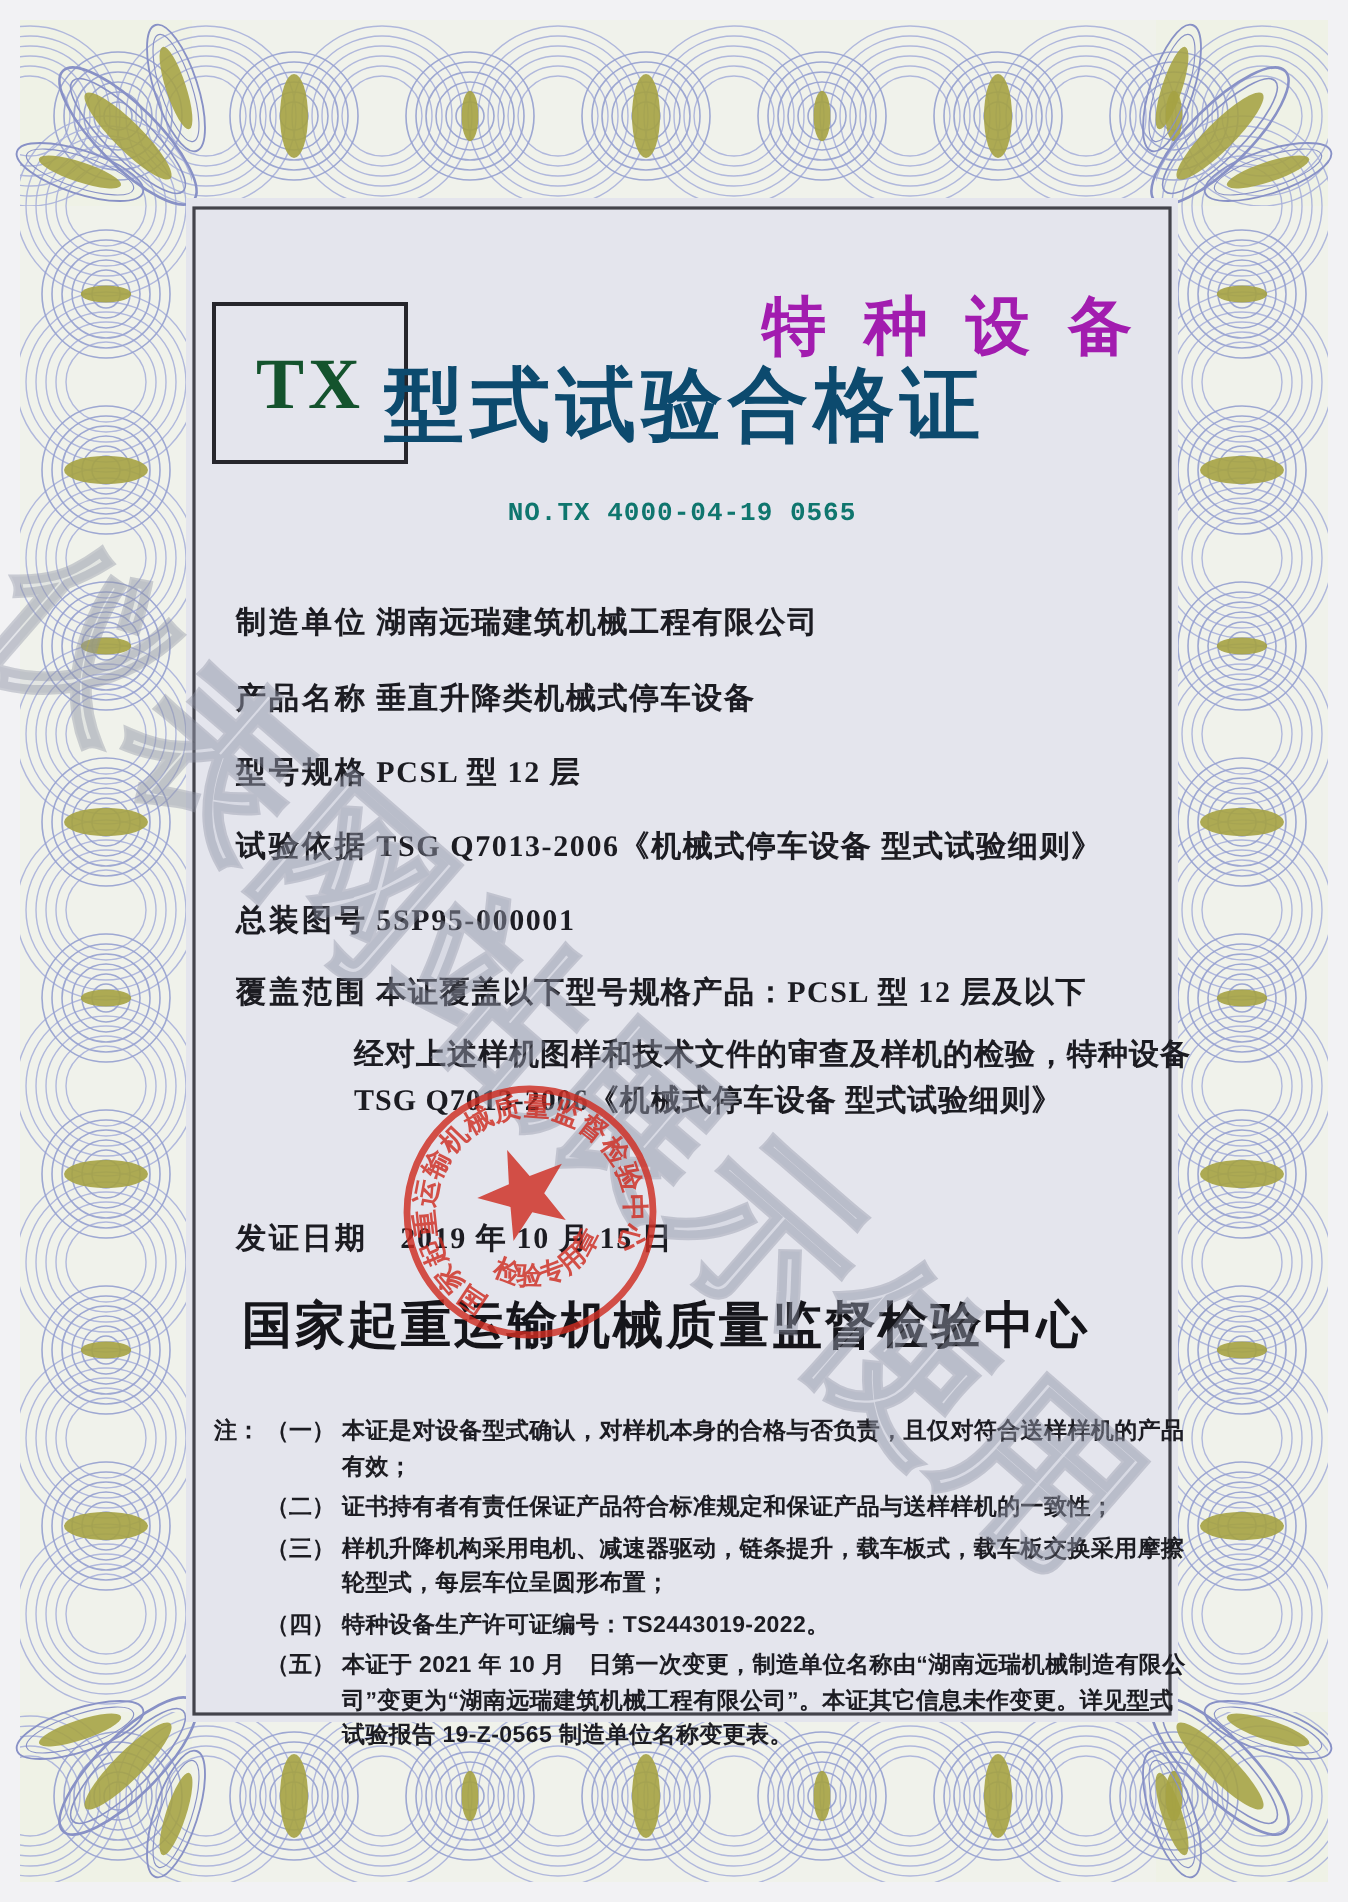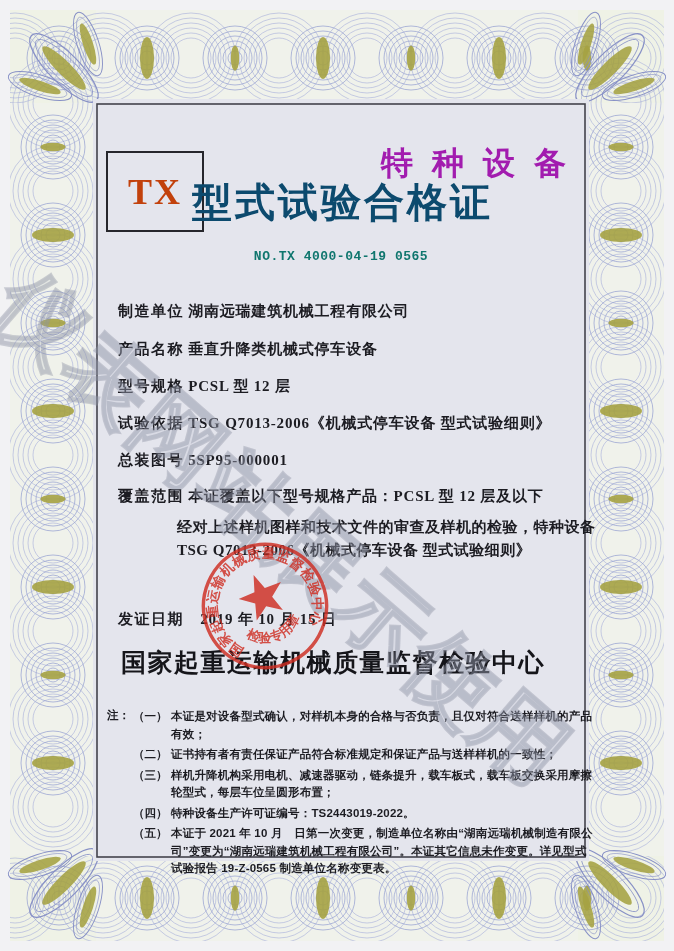--- a/index.html
+++ b/index.html
@@ -6,21 +6,21 @@
   .stage{
     position:relative;width:674px;height:951px;margin:0 auto;
     background:#f2f2f4;overflow:hidden;
     font-family:"Liberation Sans",sans-serif;color:#1b1b21;
   }
   .border-svg{position:absolute;left:0;top:0;z-index:0;}
   
   .tx-box{
     position:absolute;left:106px;top:151px;width:94px;height:77px;z-index:3;
     border:2px solid #26262c;display:flex;align-items:center;justify-content:center;
-    font-family:"Liberation Serif",serif;font-weight:700;font-size:36px;letter-spacing:2px;color:#c2410c;
+    font-family:"Liberation Serif",serif;font-weight:700;font-size:36px;letter-spacing:2px;color:#14532d;
   }
   
   .title-small{
     position:absolute;left:97px;top:142px;width:488px;z-index:3;text-align:right;
     font-size:32px;font-weight:700;letter-spacing:19px;text-indent:19px;color:#a21caf;
   }
   .title-large{
     position:absolute;left:97px;top:175px;width:488px;z-index:3;text-align:center;
     font-size:40px;font-weight:700;letter-spacing:3px;text-indent:3px;color:#0c4a6e;
   }

